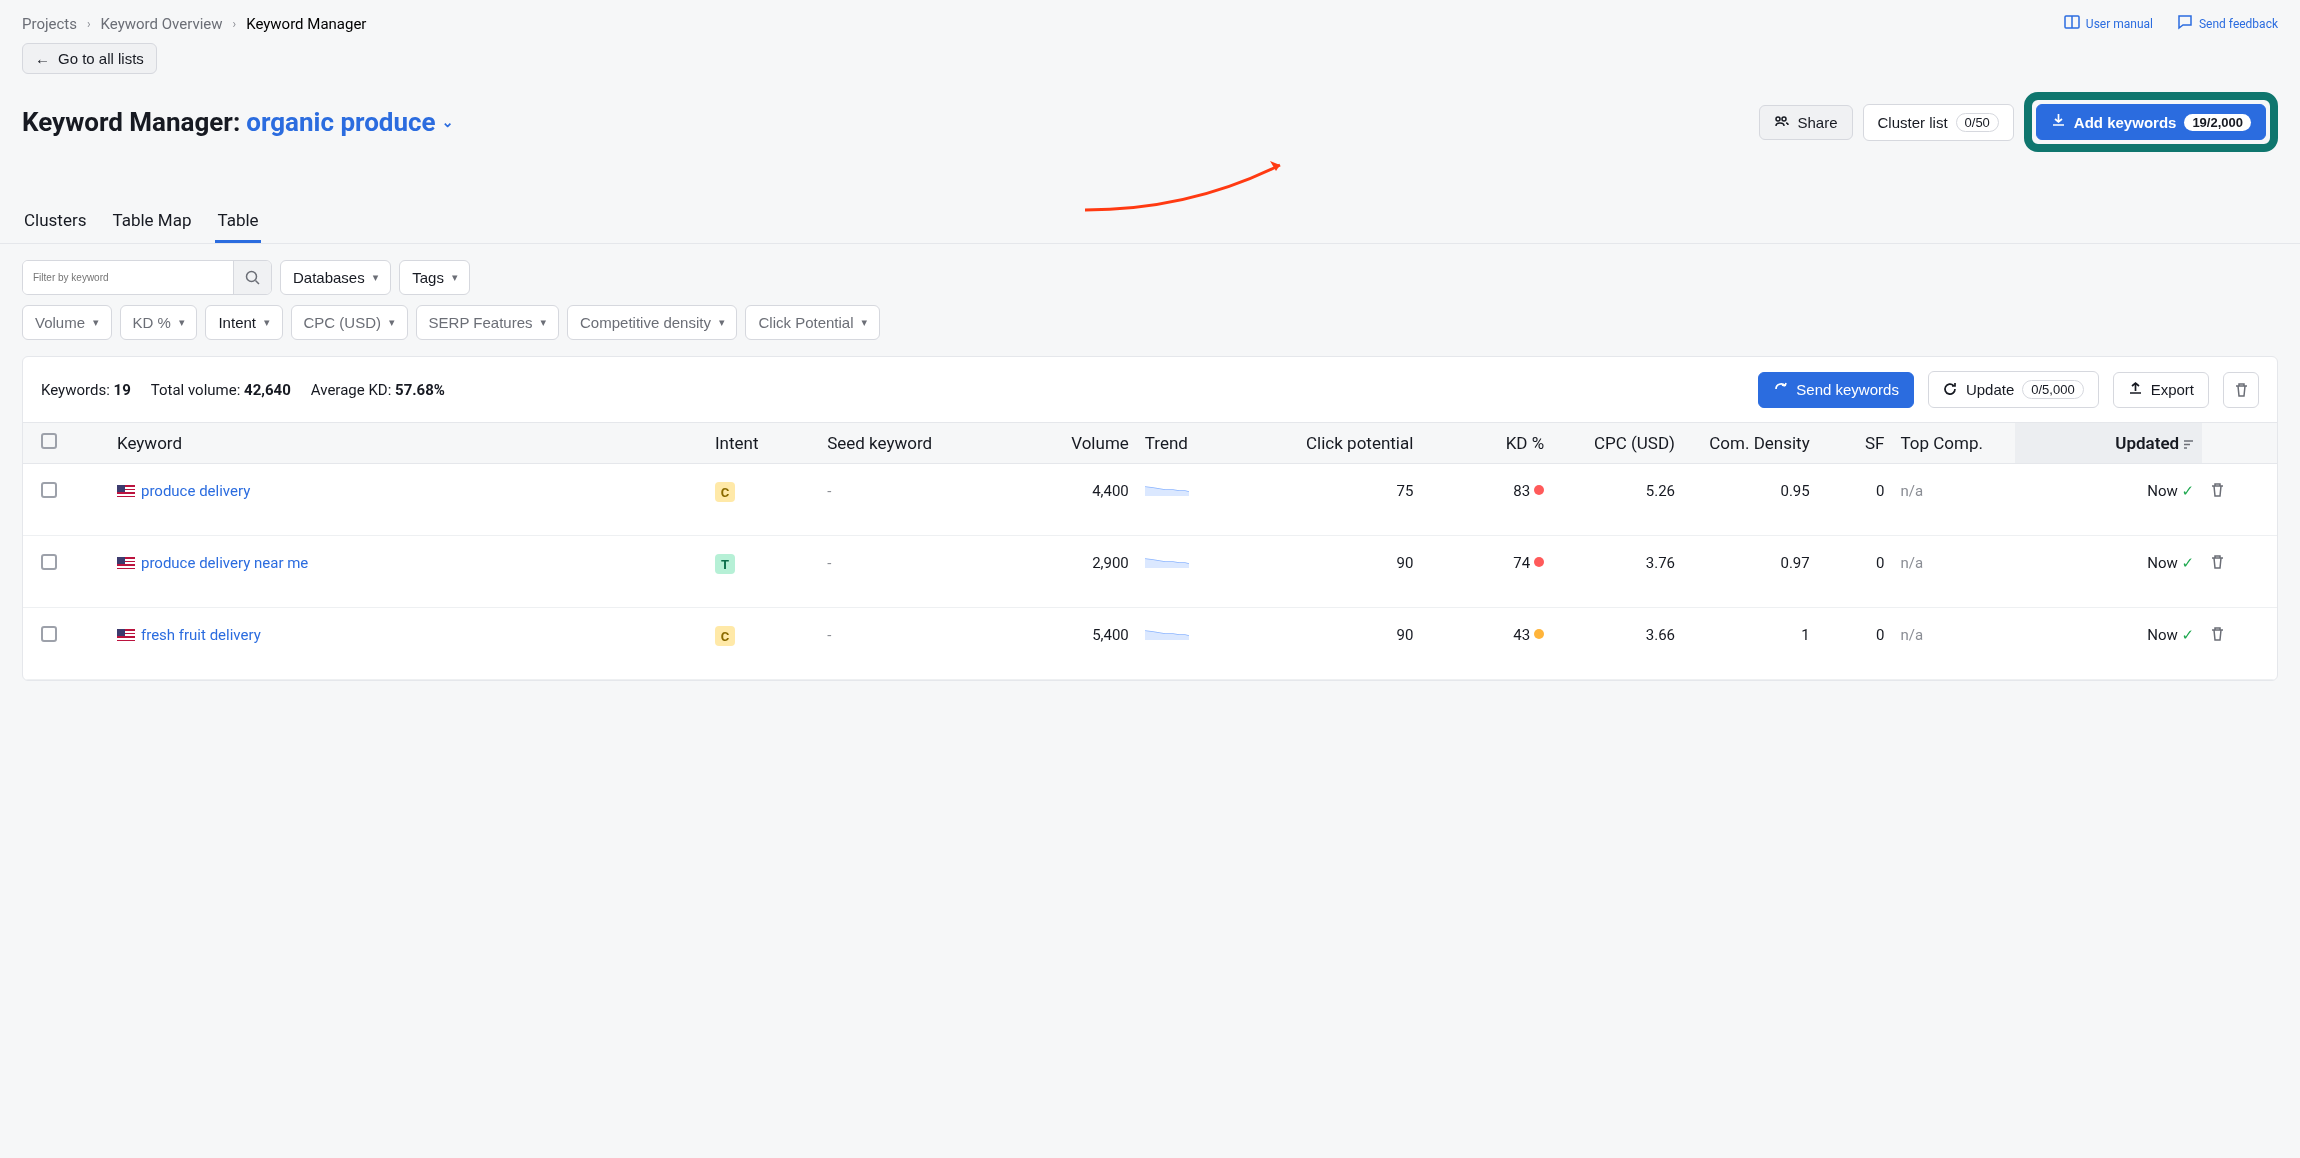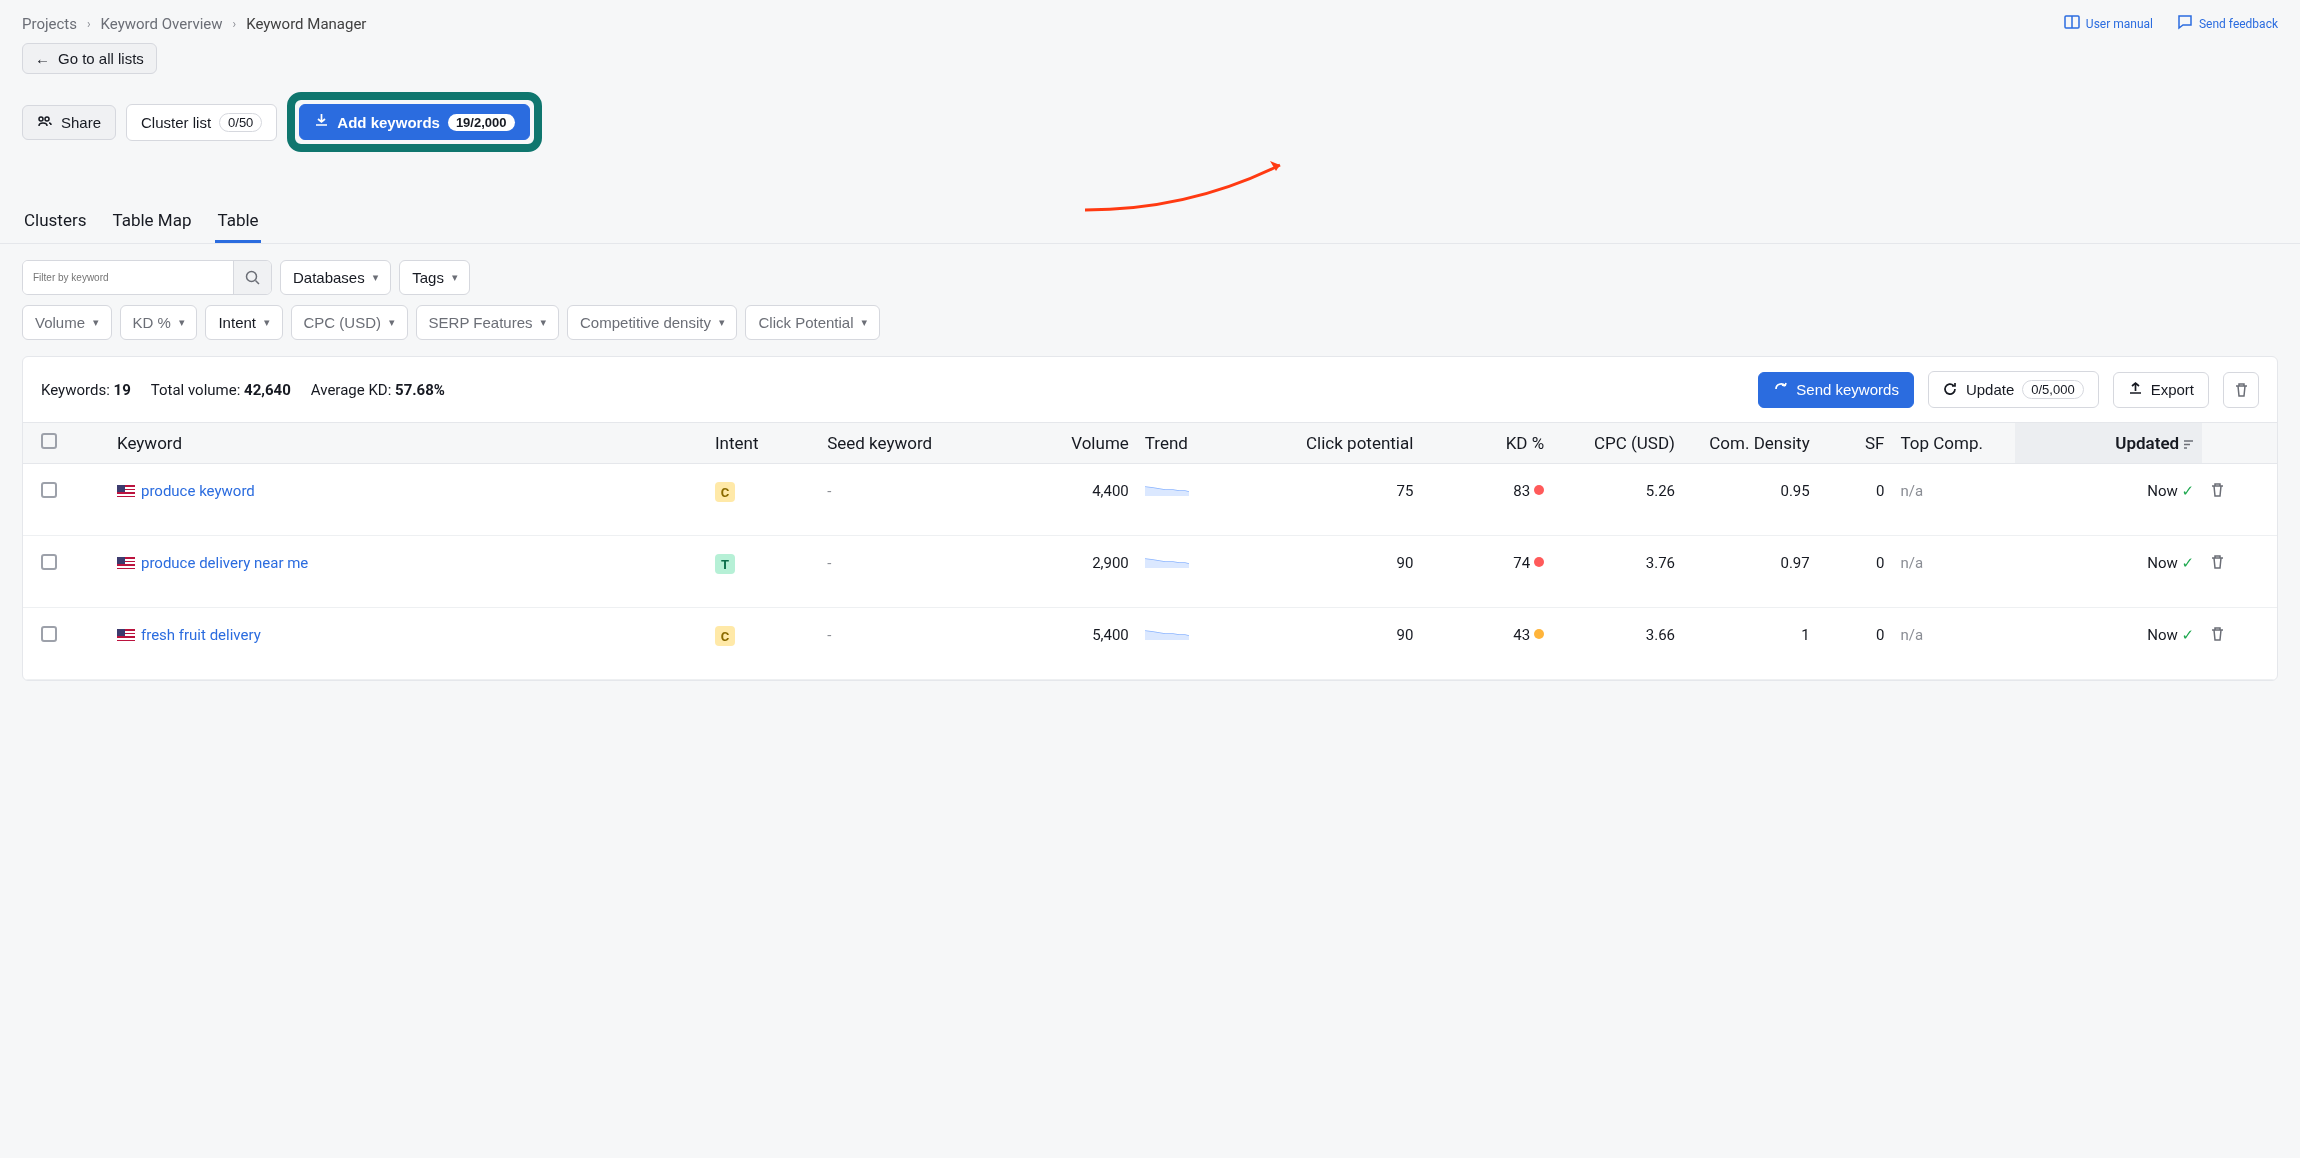--- a/index.html
+++ b/index.html
@@ -3,21 +3,21 @@
 <meta charset="utf-8">
 <style>
 * { box-sizing: border-box; margin: 0; padding: 0; }
 body { font-family: -apple-system, BlinkMacSystemFont, "Segoe UI", Roboto, sans-serif; font-size: 14px; color: #171a22; background: #f6f7f8; }
 a { text-decoration: none; }
 
 
 .topbar { display: flex; justify-content: space-between; align-items: center; padding: 14px 22px 0 22px; }
 .breadcrumb { display: flex; align-items: center; gap: 10px; font-size: 15px; }
 .breadcrumb .crumb { color: #6b6e76; }
-.breadcrumb .crumb.current { color: #404040; }
+.breadcrumb .crumb.current { color: #000000; }
 .chev { color: #8a8d94; font-size: 12px; }
 .top-links { display: flex; gap: 24px; }
 .top-links a { color: #2b6cdf; font-size: 12px; display: inline-flex; align-items: center; gap: 6px; }
 
 
 .backrow { padding: 10px 22px 0 22px; }
 .back-btn { display: inline-flex; align-items: center; gap: 8px; background: #f0f1f3; border: 1px solid #d6d8de; border-radius: 6px; padding: 6px 12px; font-size: 15px; color: #171a22; cursor: pointer; }
 
 
 .hdr { display: flex; justify-content: space-between; align-items: center; padding: 18px 22px 0 22px; }
@@ -110,20 +110,27 @@
 </div>
 
 <div class="backrow">
   <button class="back-btn">
     <span>←</span>
     <span>Go to all lists</span>
   </button>
 </div>
 
 <div class="hdr">
+  <div class="title-wrap">
+    <span>Keyword Manager:</span>
+    <span class="proj">
+      <span>organic produce</span>
+      <span class="dd">⌄</span>
+    </span>
+  </div>
   <div class="hdr-actions">
     <button class="pill-btn gray">
       <span><svg width="16" height="14" viewBox="0 0 16 14" fill="none" stroke="currentColor" stroke-width="1.5">
             <circle cx="4" cy="5" r="2"></circle>
             <circle cx="10" cy="5" r="2"></circle>
             <path d="M12 9c1 0 2 1 2 2"></path>
             <path d="M2 12c0-2 2-3 4-3s4 1 4 3"></path>
           </svg></span>
       <span>Share</span>
     </button>
@@ -259,21 +266,21 @@
                 <line x1="1" y1="1" x2="10" y2="1"></line>
                 <line x1="1" y1="4.5" x2="7" y2="4.5"></line>
                 <line x1="1" y1="8" x2="4" y2="8"></line>
               </svg></span></th>
         <th style="width:40px"></th>
       </tr>
     </thead>
     <tbody id="tbody">
         <tr>
           <td style="padding-left:18px"><span class="chk"></span></td>
-          <td><span class="flag"></span><a href="#" class="kw-link">produce keyword</a></td>
+          <td><span class="flag"></span><a href="#" class="kw-link">produce delivery</a></td>
           <td><span class="intent-chip intent-C">C</span></td>
           <td class="muted">-</td>
           <td class="right">4,400</td>
           <td><svg class="spark" viewBox="0 0 44 14">
               <polyline points="0,5 8,6 14,7 20,8 28,8 34,9 40,9 44,10" fill="none" stroke="#8ab4ff" stroke-width="1.5"></polyline>
               <polyline points="0,5 8,6 14,7 20,8 28,8 34,9 40,9 44,10 44,14 0,14" fill="#dbe8ff" stroke="none"></polyline>
             </svg></td>
           <td class="right">75</td>
           <td class="right">83<span class="dot red"></span></td>
           <td class="right">5.26</td>

